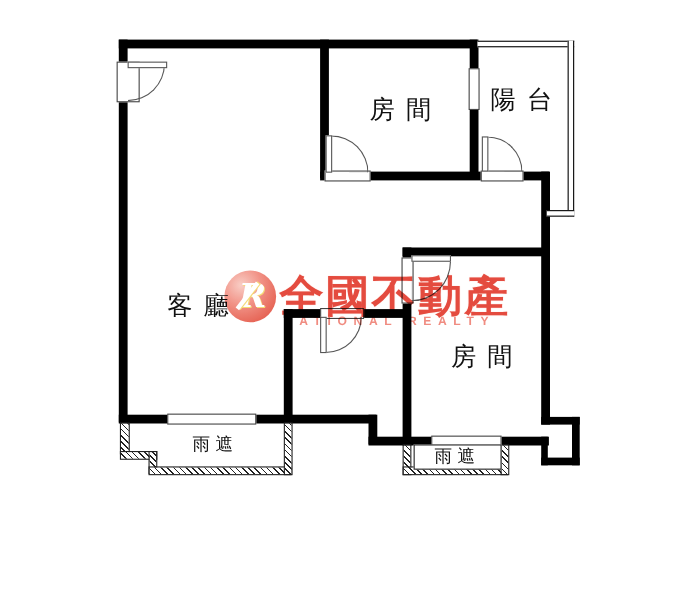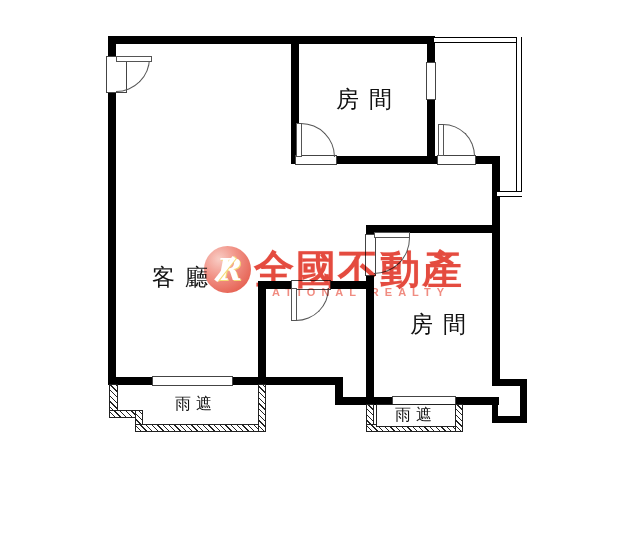--- a/index.html
+++ b/index.html
@@ -92,20 +92,21 @@
   <div class="hatch" style="left:109px;top:410px;width:34px;height:8px"></div>
   <div class="hatch" style="left:135px;top:410px;width:8px;height:21px"></div>
   <div class="hatch" style="left:135px;top:424px;width:130px;height:8px"></div>
   <div class="hatch" style="left:258px;top:384px;width:8px;height:48px"></div>
 
   <div class="hatch" style="left:366px;top:404px;width:8px;height:28px"></div>
   <div class="hatch" style="left:366px;top:424px;width:96px;height:8px"></div>
   <div class="hatch" style="left:455px;top:404px;width:8px;height:28px"></div>
 
   <div class="room-label" style="left:314px;top:84px;width:110px">房間</div>
+  <div class="room-label" style="left:424px;top:75px;width:110px">陽台</div>
   <div class="room-label" style="left:130px;top:262px;width:110px">客廳</div>
   <div class="room-label" style="left:388px;top:309px;width:110px">房間</div>
 
   <div class="small-label" style="left:166px;top:394px;width:60px">雨遮</div>
   <div class="canopy-box" style="left:376px;top:404px;width:80px;height:23px">
     <span class="small-label" style="position:static">雨遮</span>
   </div>
 
   <div id="watermark">
     <div id="wm-logo">

